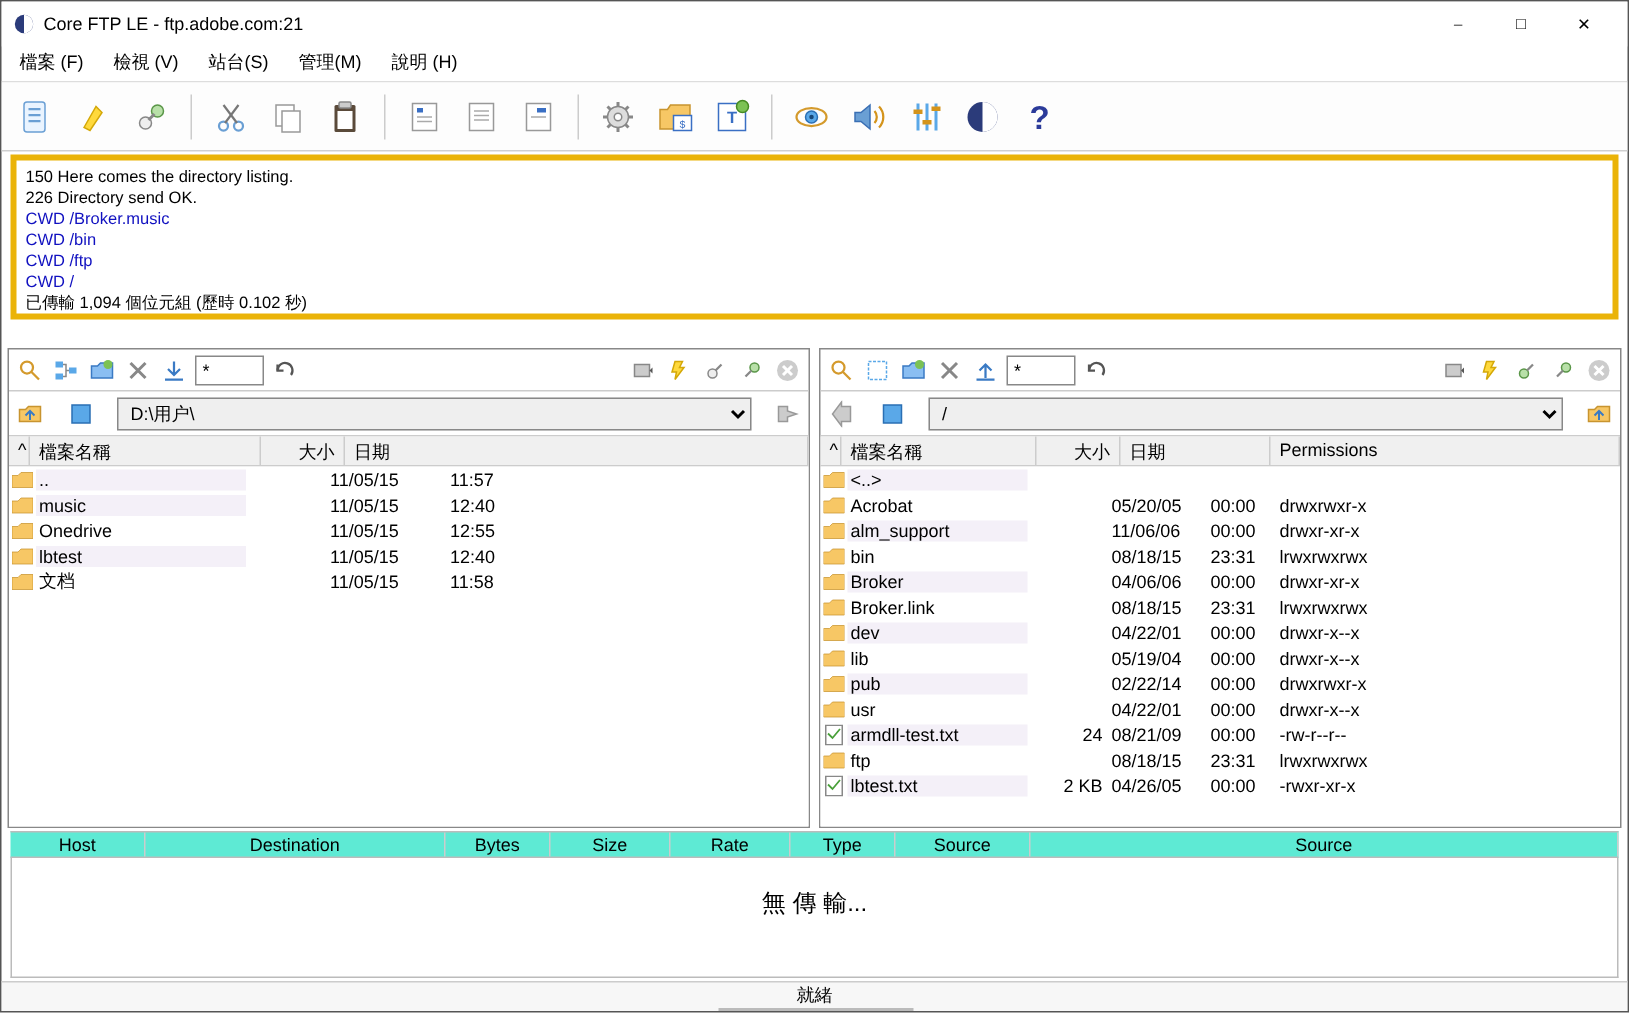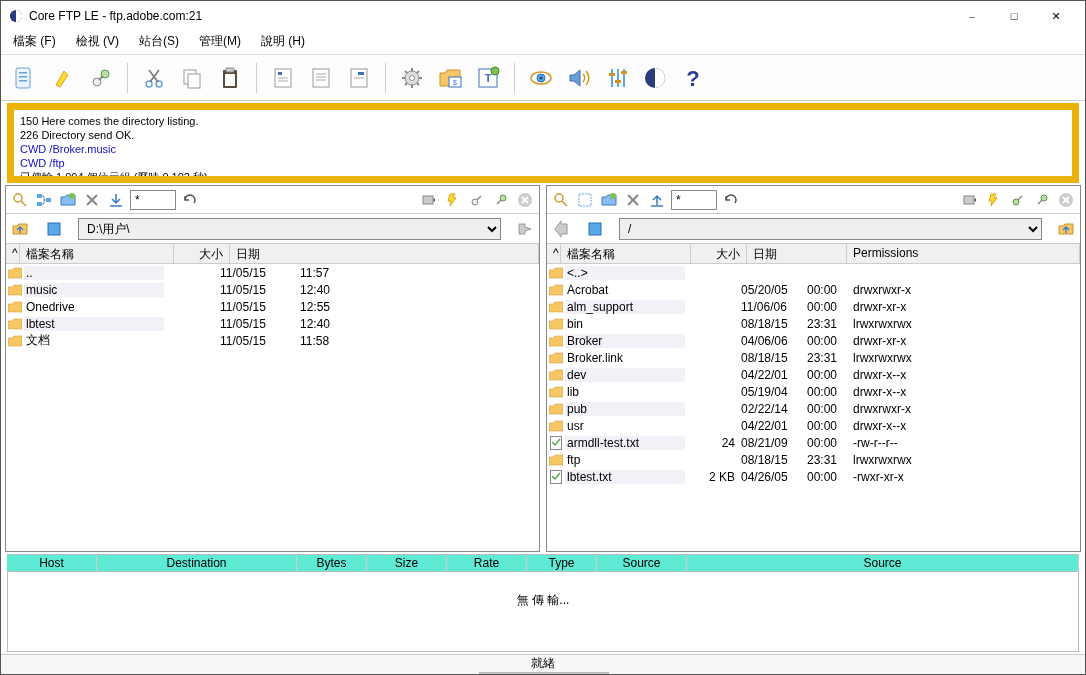--- a/index.html
+++ b/index.html
@@ -6,21 +6,21 @@
   body { font-family: "Segoe UI", Tahoma, sans-serif; font-size: 12px; background: #fff; width: 1086px; height: 675px; overflow: hidden; display: flex; flex-direction: column; border: 1px solid #555; }
   .titlebar { display: flex; align-items: center; height: 30px; padding: 0 8px; background: #fff; }
   .titlebar .logo { width: 14px; height: 14px; margin-right: 6px; }
   .titlebar .title { flex: 1; font-size: 12px; }
   .titlebar .winbtn { width: 42px; height: 28px; display: flex; align-items: center; justify-content: center; font-family: "Segoe UI Symbol"; font-size: 11px; }
   .menubar { display: flex; height: 24px; padding: 0 4px; align-items: flex-start; border-bottom: 1px solid #ddd; }
   .menubar .menuitem { padding: 2px 8px; margin-right: 4px; }
   .toolbar { display: flex; height: 46px; padding: 4px 6px; align-items: center; border-bottom: 1px solid #cfcfcf; gap: 2px; background: #fdfdfd; }
   .toolbar .sep { width: 1px; height: 30px; background: #ccc; margin: 0 6px; }
   .tbtn { width: 36px; height: 34px; display: flex; align-items: center; justify-content: center; border: 1px solid transparent; border-radius: 2px; }
-  .log { border: 7px solid #eab308; margin: 2px 6px 2px 6px; padding: 4px 6px; font-size: 11px; line-height: 14px; height: 80px; overflow: hidden; font-family: Arial, sans-serif; background: #fff; }
+  .log { border: 4px solid #eab308; margin: 2px 6px 19px 6px; padding: 4px 6px; font-size: 11px; line-height: 14px; height: 110px; overflow: hidden; font-family: Arial, sans-serif; background: #fff; }
   .log .cwd { color: #1010c0; }
   .panes { display: flex; flex: 1; margin: 0 4px; gap: 6px; min-height: 0; }
   .pane { flex: 1; display: flex; flex-direction: column; border: 1px solid #888; min-width: 0; }
   .panebar { display: flex; align-items: center; height: 28px; padding: 2px 4px; gap: 4px; border-bottom: 1px solid #ccc; }
   .panebar .spacer { flex: 1; }
   .sbtn { width: 20px; height: 20px; display: flex; align-items: center; justify-content: center; }
   .filterbox { width: 46px; height: 20px; border: 1px solid #888; padding: 0 4px; font-size: 12px; }
   .pathrow { display: flex; align-items: center; height: 30px; padding: 2px 4px; gap: 14px; border-bottom: 1px solid #ccc; }
   .pathrow select { flex: 1; height: 22px; border: 1px solid #888; font-size: 12px; padding: 0 4px; }
   .listhdr { display: flex; background: #f0f0f0; border-bottom: 1px solid #ccc; height: 20px; font-size: 12px; }
@@ -35,21 +35,21 @@
   .row .time { width: 50px; }
   .row .perm { width: 90px; }
   .right .row .name { width: 120px; }
   .right .row .size { width: 56px; }
   .right .row .date { width: 66px; }
   .right .row .time { width: 46px; }
   .right .row .perm { width: 110px; }
   .folder-icon { fill: #f7c765; stroke: #c8942f; stroke-width: 0.5; }
   .transferhdr { display: flex; background: #5eead4; border-top: 1px solid #bbb; border-bottom: 1px solid #bbb; height: 18px; font-size: 12px; margin: 2px 6px 0 6px; }
   .transferhdr .h { border-right: 1px solid #ccc; text-align: center; padding: 1px 4px; }
-  .transferbody { text-align: center; padding: 20px 0; font-size: 12px; border: 1px solid #bbb; border-top: none; margin: 0 6px 2px 6px; height: 80px; }
+  .transferbody { text-align: center; padding: 20px 0; font-size: 16px; border: 1px solid #bbb; border-top: none; margin: 0 6px 2px 6px; height: 80px; }
   .statusbar { display: flex; align-items: center; height: 20px; border-top: 1px solid #ccc; font-size: 12px; padding: 0 4px; background: #f7f7f7; flex-direction: column; }
   .statusbar .sfill { flex: 1; }
   .statusbar .well { border: 1px solid #bbb; height: 16px; min-width: 20px; margin-left: 2px; padding: 0 4px; display: flex; align-items: center; justify-content: center; font-size: 10px; color: #888; }
   .statusbar .well.wide { width: 130px; }
   svg { display: block; }
 </style>
 </head>
 <body>
 
 <div class="titlebar">
@@ -204,21 +204,23 @@
       <svg width="26" height="26" viewBox="0 0 26 26">
         <text x="13" y="21" font-size="22" font-weight="bold" text-anchor="middle" fill="#2b3b9a">?</text>
       </svg>
     </div>
 </div>
 
 <div class="log">
   <div>150 Here comes the directory listing.</div>
   <div>226 Directory send OK.</div>
   <div class="cwd">CWD /Broker.music</div>
+  <div class="cwd">CWD /bin</div>
   <div class="cwd">CWD /ftp</div>
+  <div class="cwd">CWD /</div>
   <div>已傳輸 1,094 個位元組 (歷時 0.102 秒)</div>
 </div>
 
 <div class="panes">
 
   <div class="pane">
     <div class="panebar">
       <div class="sbtn">
           <svg width="16" height="16" viewBox="0 0 16 16">
             <circle cx="6" cy="6" r="4" fill="none" stroke="#d49a2c" stroke-width="1.5"></circle>

